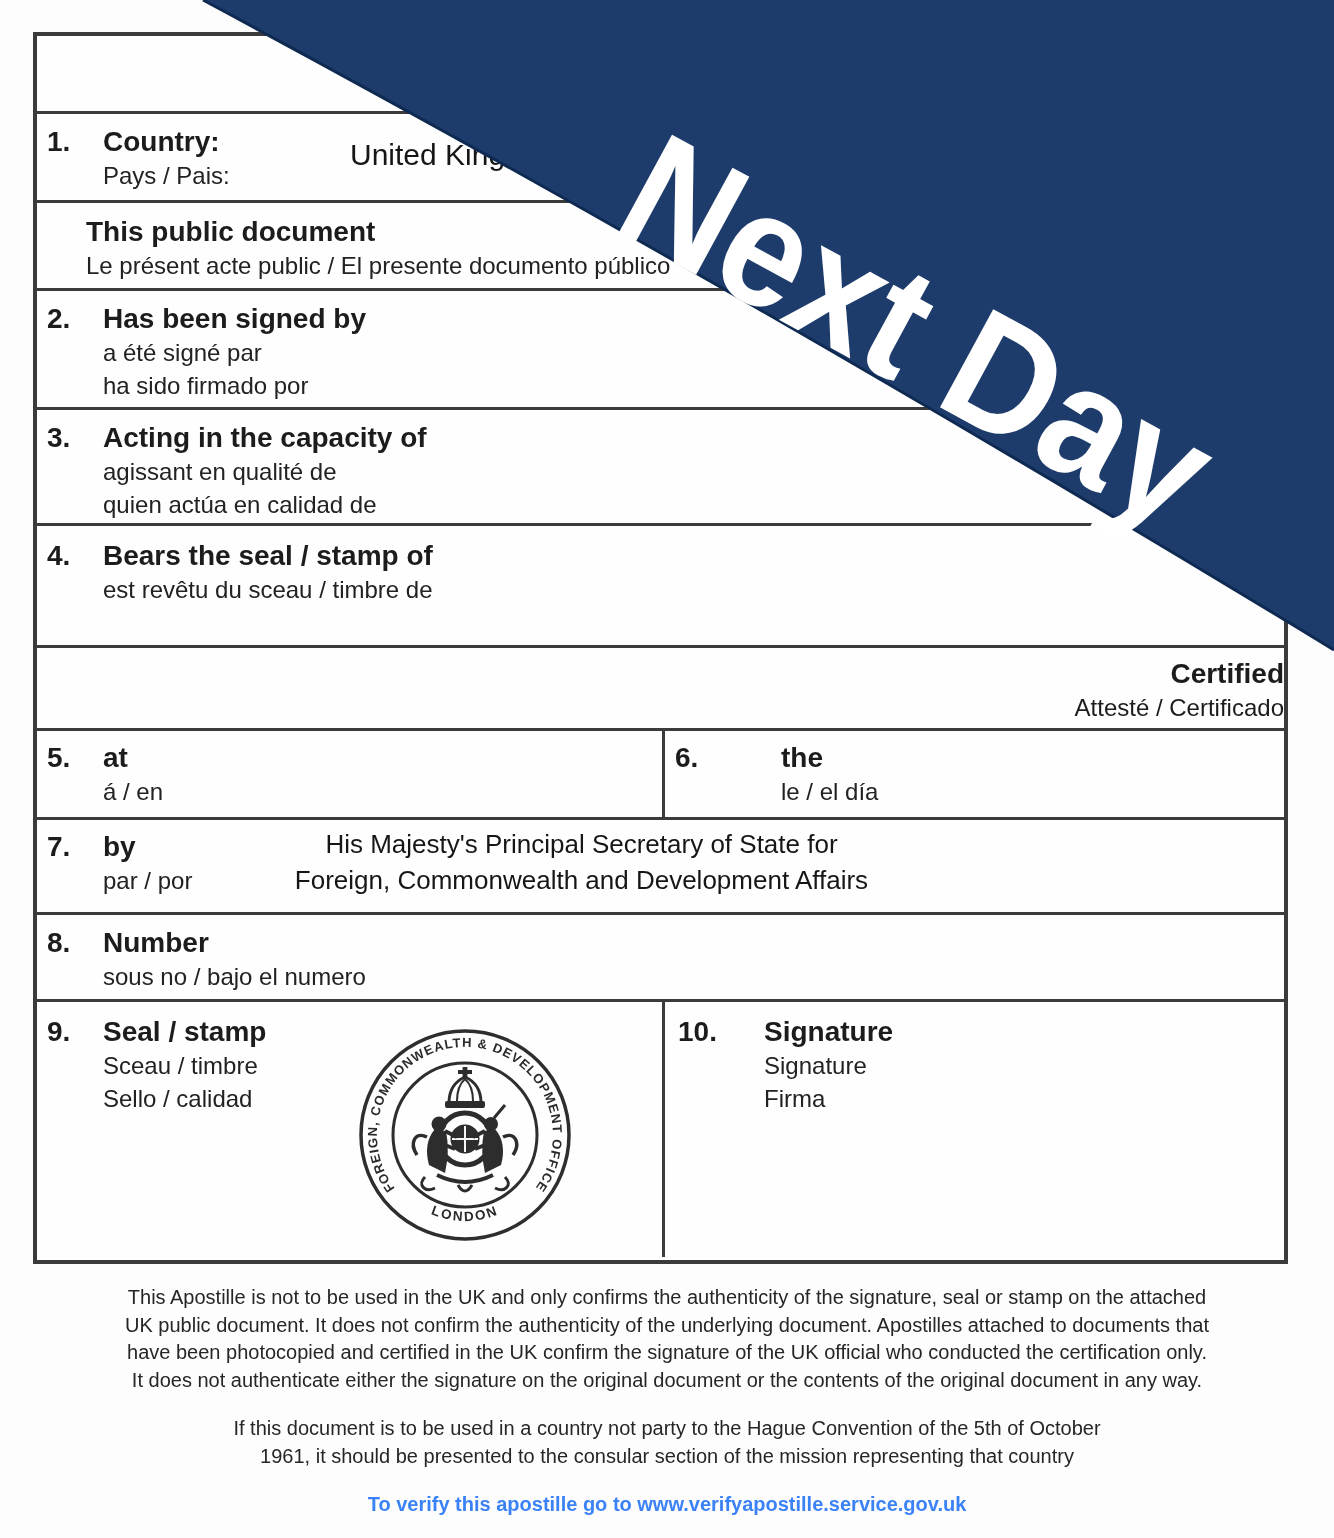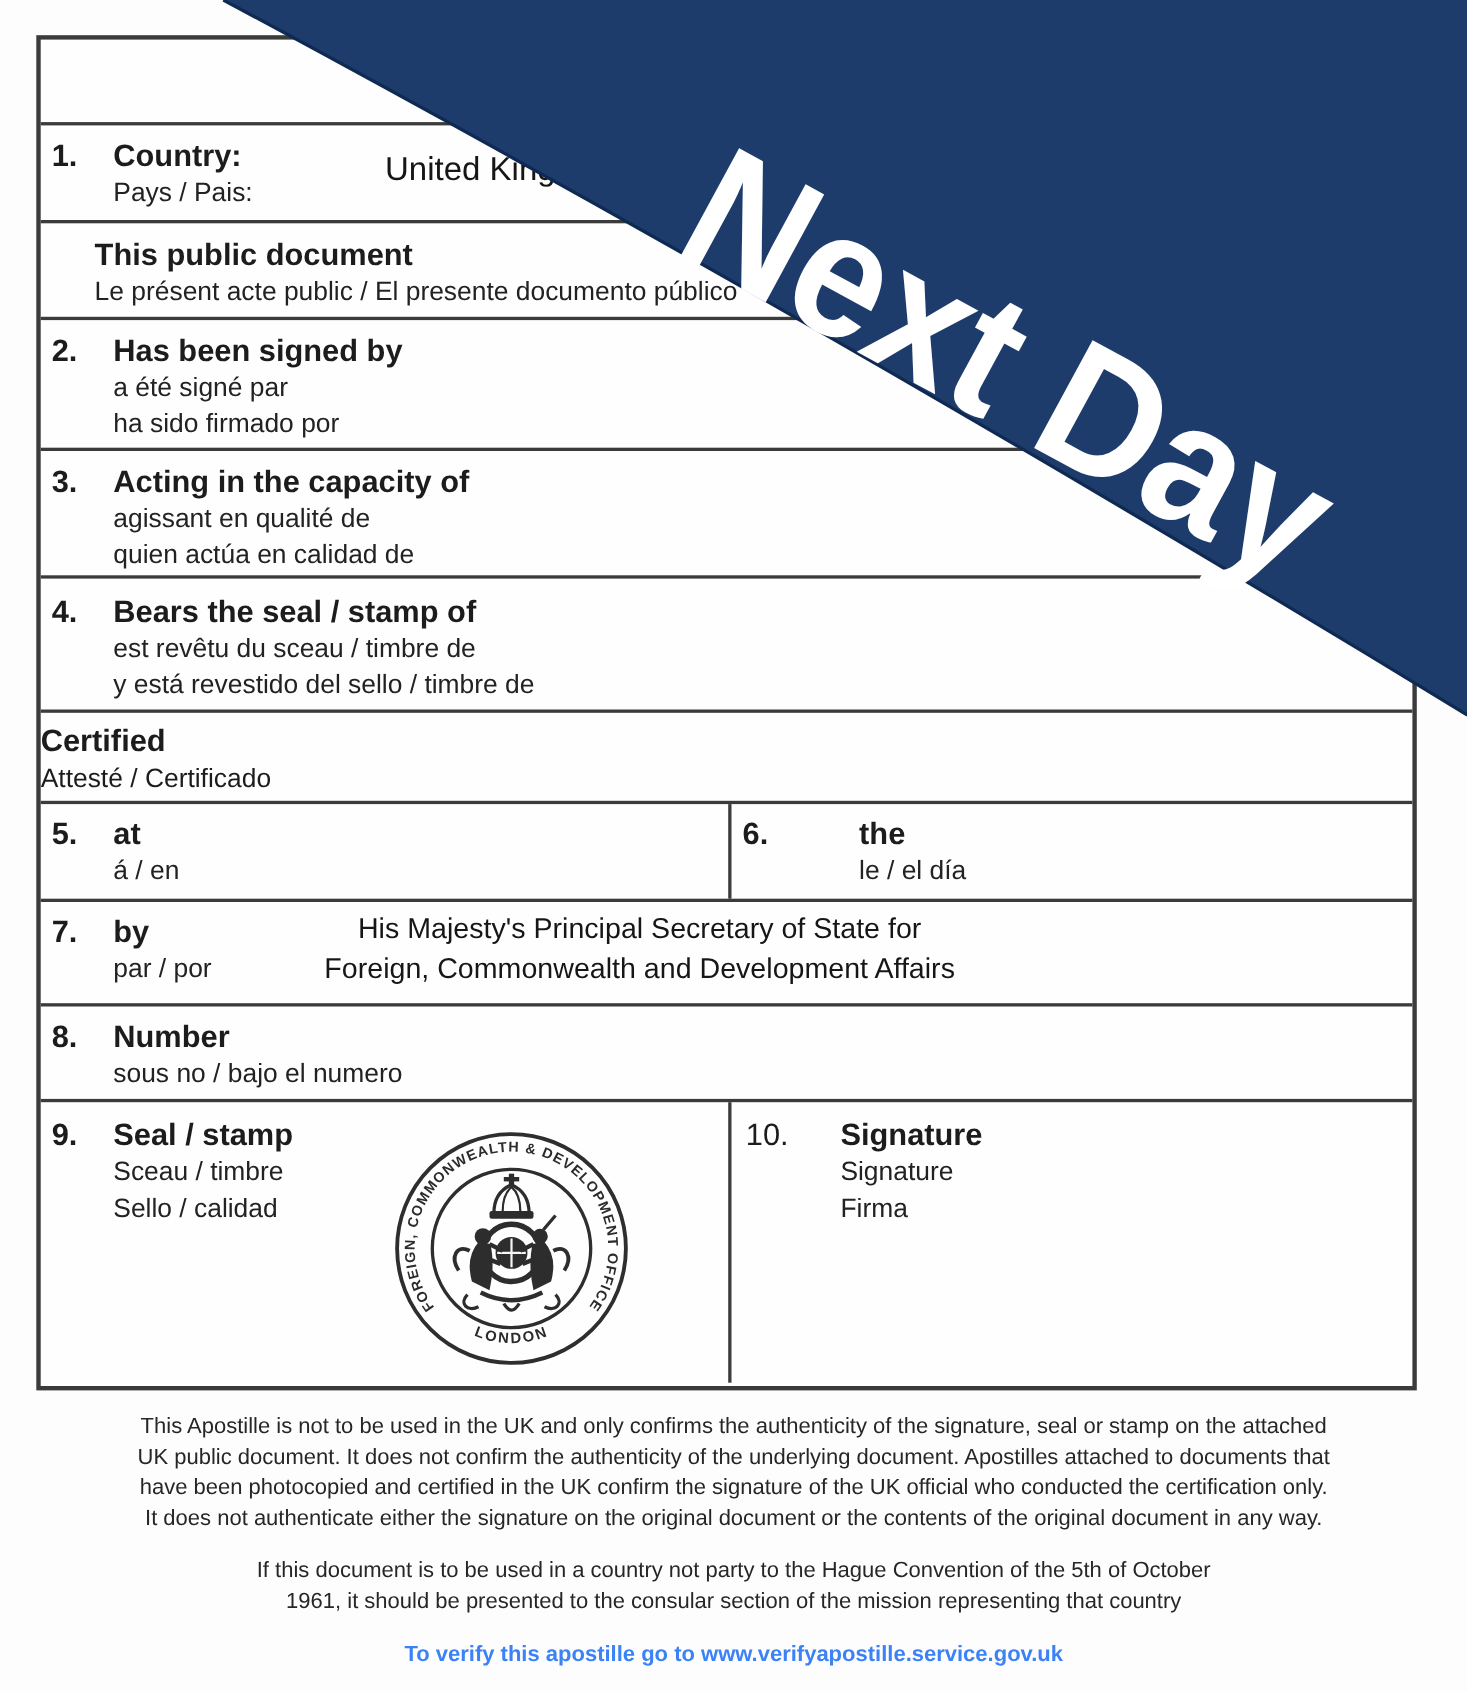--- a/index.html
+++ b/index.html
@@ -21,31 +21,31 @@
     flex:0 0 56px; padding-left:10px; font-weight:bold; font-size:28px; line-height:35px;
   }
   .lbl .title{font-weight:bold; font-size:28px; line-height:35px;}
   .lbl .sub{font-size:24px; line-height:33px; color:#222;}
   .h-header   {height:78px;}
   .h-country  {height:89px;  padding-top:10px;}
   .h-pubdoc   {height:88px;  padding-top:11px;}
   .h-signed   {height:119px; padding-top:10px;}
   .h-capacity {height:116px; padding-top:10px;}
   .h-bears    {height:122px; padding-top:12px;}
-  .h-certified{height:83px;  padding-top:8px; display:block; text-align:left;}
+  .h-certified{height:83px;  padding-top:8px; display:block; text-align:right;}
   .h-split-a  {height:89px;}
   .h-by       {height:95px;  padding-top:9px;}
   .h-number   {height:87px;  padding-top:10px;}
   .h-split-b  {height:255px;}
   .pubdoc-indent{margin-left:49px;}
   .cell{box-sizing:border-box; height:100%; display:flex; align-items:flex-start;}
   .cell-left {width:625px; padding-top:9px;}
   .cell-right{flex:1; border-left:3px solid #3b3b3b; padding-top:9px;}
   .h-split-b .cell-left,.h-split-b .cell-right{padding-top:12px;}
-  .num-wide{flex:0 0 72px; padding-left:13px; font-weight:normal; font-size:28px; line-height:35px;}
+  .num-wide{flex:0 0 72px; padding-left:13px; font-weight:bold; font-size:28px; line-height:35px;}
   .the-gap{flex:0 0 50px;}
   
   .val-country{
     position:absolute; left:350px; top:138px; font-size:30px; color:#161616;
   }
   .val-by{
     position:absolute; left:33px; top:826px; width:1097px; text-align:center;
     font-size:26px; line-height:36px; color:#161616;
   }
   .certified-sub{font-size:24px; line-height:32px;}
@@ -99,21 +99,20 @@
         <div class="sub">agissant en qualité de</div>
         <div class="sub">quien actúa en calidad de</div>
       </div>
     </div>
 
     <div class="row h-bears">
       <div class="num">4.</div>
       <div class="lbl">
         <div class="title">Bears the seal / stamp of</div>
         <div class="sub">est revêtu du sceau / timbre de</div>
-        <div class="sub">y está revestido del sello / timbre de</div>
       </div>
     </div>
 
     <div class="row h-certified">
       <div class="title" style="font-weight:bold;font-size:28px;line-height:36px;">Certified</div>
       <div class="certified-sub">Attesté / Certificado</div>
     </div>
 
     <div class="row h-split-a" style="padding-top:0;">
       <div class="cell cell-left">

